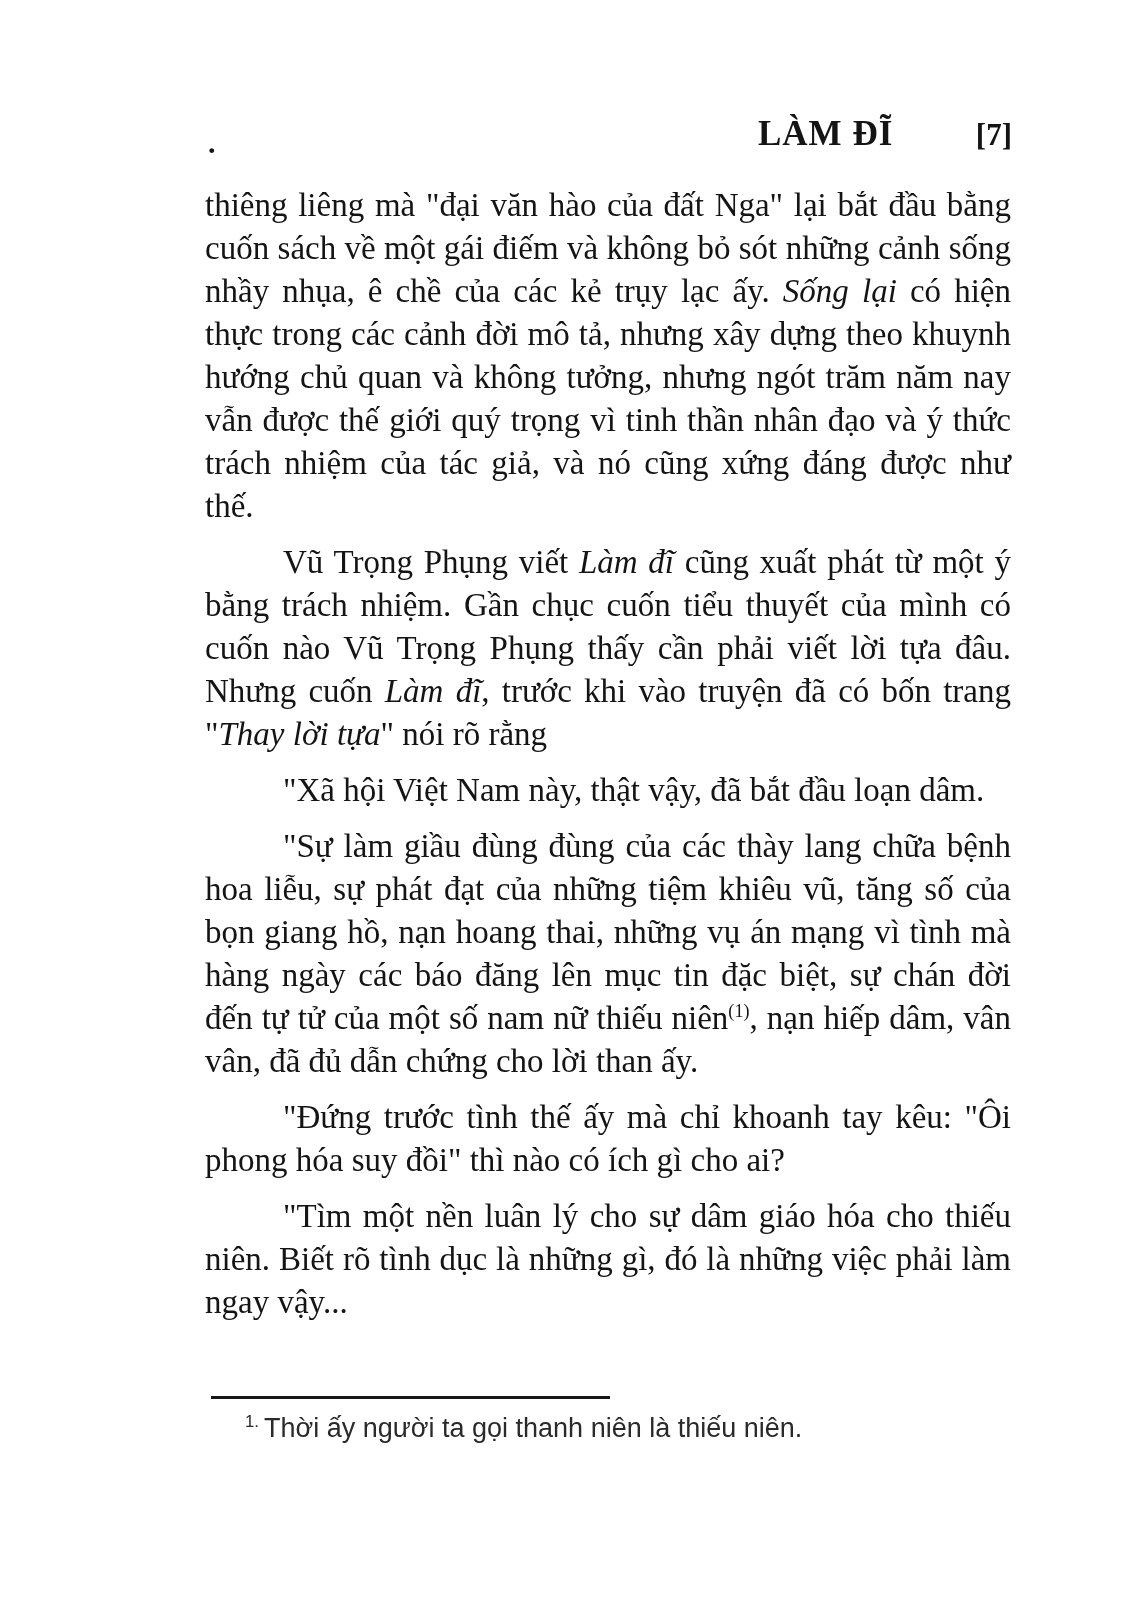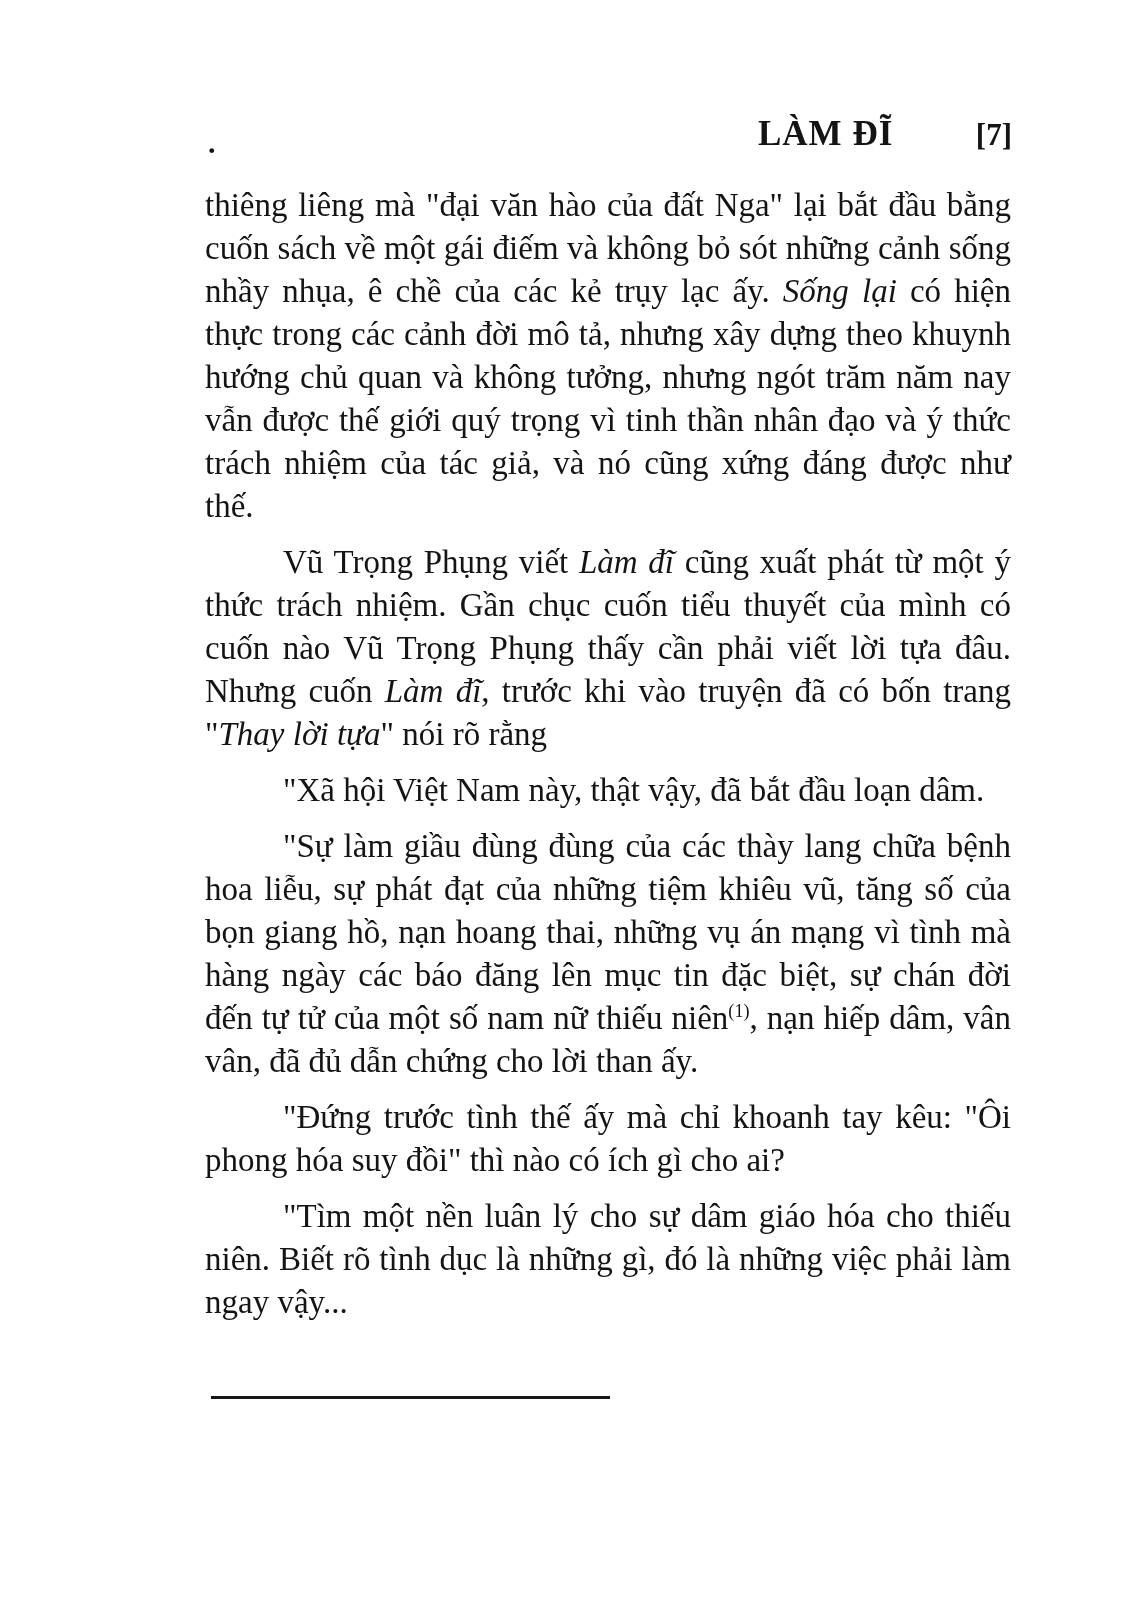--- a/index.html
+++ b/index.html
@@ -103,29 +103,30 @@
 
   <span class="stray-dot">.</span>
 
   <div class="running-title">LÀM ĐĨ</div>
   <div class="page-number">[7]</div>
 
   <div class="body-text">
 
     <p class="no-indent"><span>thiêng liêng mà "đại văn hào của đất Nga" lại bắt đầu bằng cuốn sách về một gái điếm và không bỏ sót những cảnh sống nhầy nhụa, ê chề của các kẻ trụy lạc ấy. </span><i>Sống lại</i><span> có hiện thực trong các cảnh đời mô tả, nhưng xây dựng theo khuynh hướng chủ quan và không tưởng, nhưng ngót trăm năm nay vẫn được thế giới quý trọng vì tinh thần nhân đạo và ý thức trách nhiệm của tác giả, và nó cũng xứng đáng được như thế.</span></p>
 
-    <p><span>Vũ Trọng Phụng viết </span><i>Làm đĩ</i><span> cũng xuất phát từ một ý thức trách nhiệm. Gần chục cuốn tiểu thuyết của mình có cuốn nào Vũ Trọng Phụng thấy cần phải viết lời tựa đâu. Nhưng cuốn </span><i>Làm đĩ</i><span>, trước khi vào truyện đã có bốn trang "</span><i>Thay lời tựa</i><span>" nói rõ rằng</span></p>
+    <p><span>Vũ Trọng Phụng viết </span><i>Làm đĩ</i><span> cũng xuất phát từ một ý bằng trách nhiệm. Gần chục cuốn tiểu thuyết của mình có cuốn nào Vũ Trọng Phụng thấy cần phải viết lời tựa đâu. Nhưng cuốn </span><i>Làm đĩ</i><span>, trước khi vào truyện đã có bốn trang "</span><i>Thay lời tựa</i><span>" nói rõ rằng</span></p>
 
     <p><span>"Xã hội Việt Nam này, thật vậy, đã bắt đầu loạn dâm.</span></p>
 
     <p><span>"Sự làm giầu đùng đùng của các thày lang chữa bệnh hoa liễu, sự phát đạt của những tiệm khiêu vũ, tăng số của bọn giang hồ, nạn hoang thai, những vụ án mạng vì tình mà hàng ngày các báo đăng lên mục tin đặc biệt, sự chán đời đến tự tử của một số nam nữ thiếu niên</span><sup>(1)</sup><span>, nạn hiếp dâm, vân vân, đã đủ dẫn chứng cho lời than ấy.</span></p>
 
     <p><span>"Đứng trước tình thế ấy mà chỉ khoanh tay kêu: "Ôi phong hóa suy đồi" thì nào có ích gì cho ai?</span></p>
 
     <p><span>"Tìm một nền luân lý cho sự dâm giáo hóa cho thiếu niên. Biết rõ tình dục là những gì, đó là những việc phải làm ngay vậy...</span></p>
 
   </div>
 
   <div class="footnote">
     <div class="footnote-rule"></div>
+    <p class="footnote-text"><sup>1.</sup><span>Thời ấy người ta gọi thanh niên là thiếu niên.</span></p>
   </div>
 
 </div>
 
 </body></html>

